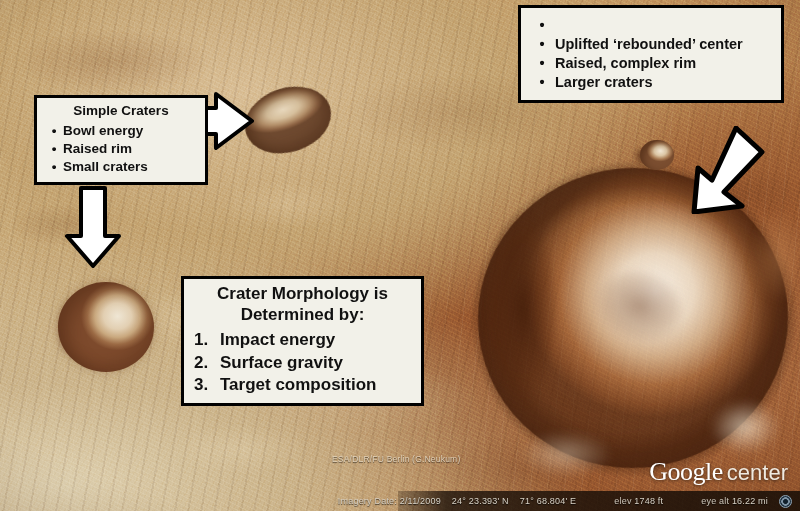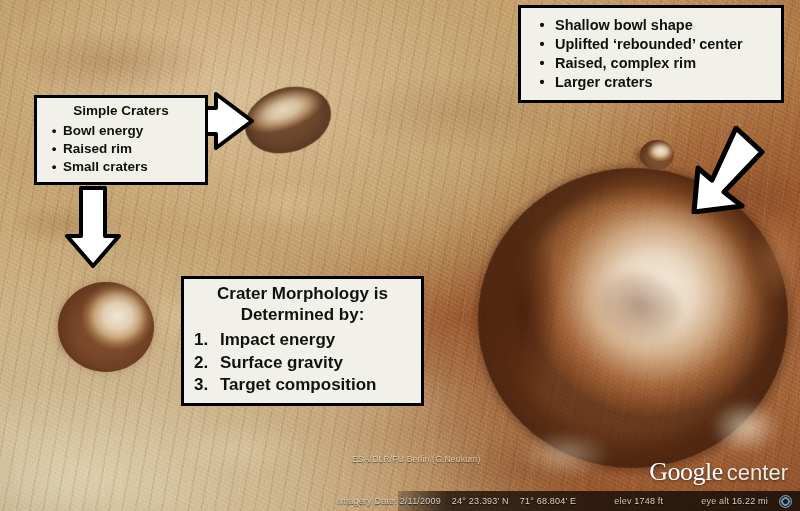--- a/index.html
+++ b/index.html
@@ -157,21 +157,20 @@
   #arrow-right{left:166px;top:90px;width:88px;height:62px;}
   #arrow-down{left:62px;top:186px;width:62px;height:82px;}
   #arrow-big{left:650px;top:126px;width:116px;height:88px;}
 
   
   #attribution{
     position:absolute;left:332px;top:454px;
     font-size:8.5px;color:#e6d9c4;opacity:.85;letter-spacing:.2px;
     text-shadow:0 1px 1px rgba(0,0,0,.7);
     font-family:"Liberation Sans",sans-serif;
-    margin-left:20px;
   }
   #ge-logo{
     position:absolute;right:12px;top:457px;
     display:flex;align-items:baseline;gap:4px;
     text-shadow:0 1px 3px rgba(0,0,0,.6);
   }
   #ge-logo .g1{font-family:"Liberation Serif",serif;font-size:26px;color:#fff;letter-spacing:-.5px;}
   #ge-logo .g2{font-family:"Liberation Sans",sans-serif;font-size:22px;color:#efeae0;font-weight:300;}
 
   #status-bar{
@@ -253,21 +252,20 @@
         <span class="mk">•</span>
         <span class="tx">Small craters</span>
       </li>
     </ul>
   </div>
 
   <div class="callout" id="complex-craters-box">
     <ul>
       <li>
         <span class="mk">•</span>
-        <span class="tx">Shallow bowl shape</span>
       </li>
       <li>
         <span class="mk">•</span>
         <span class="tx">Uplifted ‘rebounded’ center</span>
       </li>
       <li>
         <span class="mk">•</span>
         <span class="tx">Raised, complex rim</span>
       </li>
       <li>

